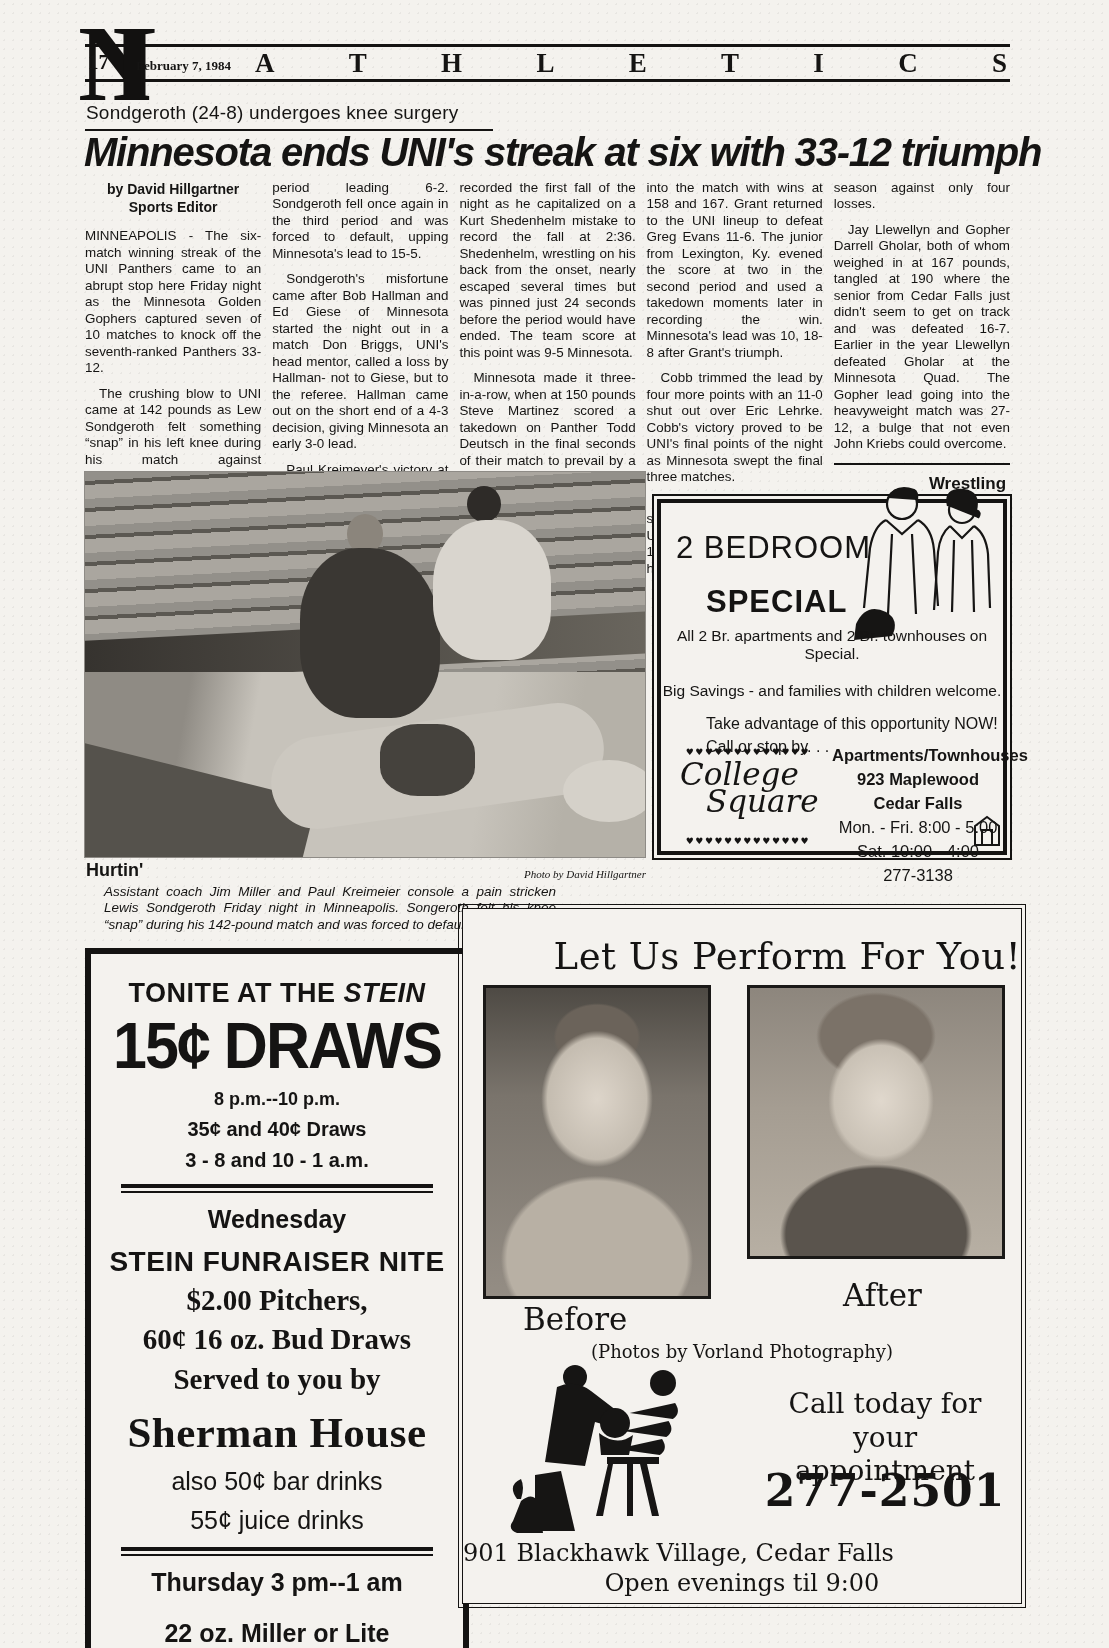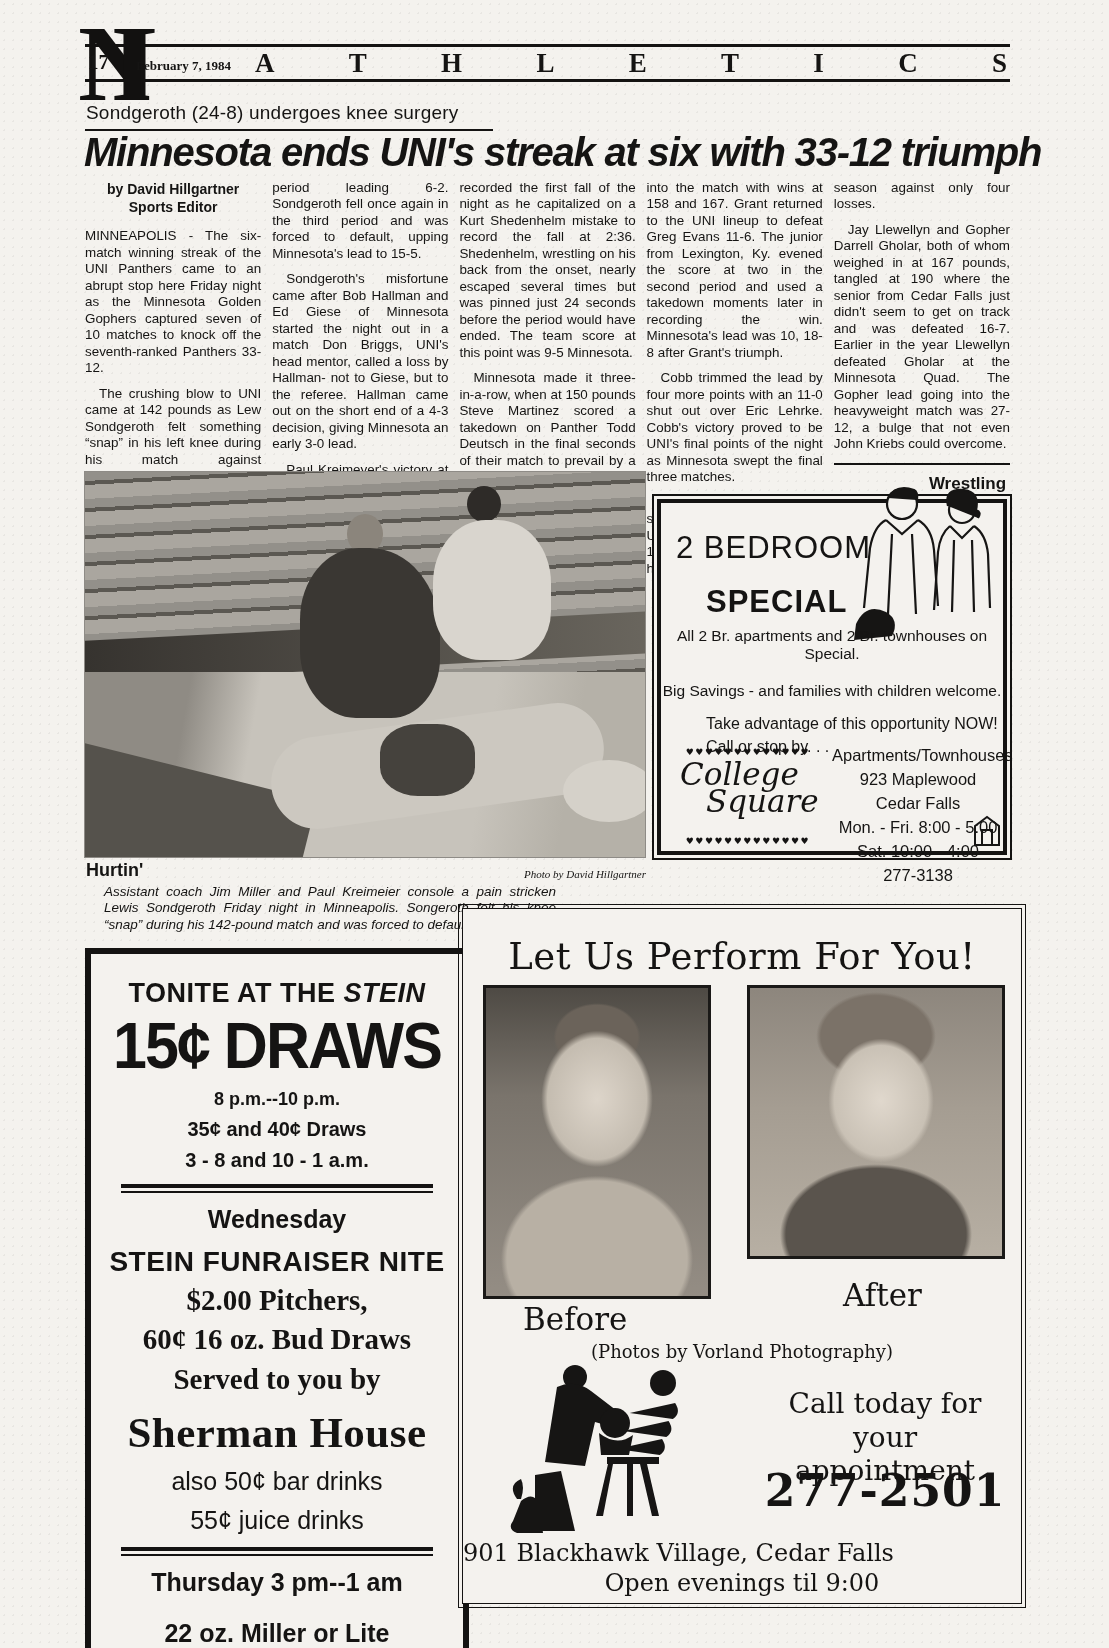--- a/index.html
+++ b/index.html
@@ -62,42 +62,42 @@
   .apt-l0{top:131px;} .apt-l1{top:159px;} .apt-l2{top:186px;}
   .apt-cta{position:absolute;left:52px;font-size:16px;}
   .apt-c0{top:219px;} .apt-c1{top:242px;}
   .cs-logo{position:absolute;left:18px;top:252px;width:152px;height:96px;text-align:center;
            font-family:"DejaVu Serif",serif;}
   .cs-hearts{font-size:9px;letter-spacing:1.5px;line-height:1;color:#141312;}
   .cs-hearts.bot{position:absolute;bottom:-2px;left:0;width:100%;}
   .cs-word1{font-size:31px;font-style:italic;line-height:1;margin-top:2px;text-align:left;padding-left:8px;}
   .cs-word2{font-size:31px;font-style:italic;line-height:1;text-align:left;padding-left:34px;margin-top:-4px;}
   .apt-contact{position:absolute;left:178px;top:248px;width:172px;text-align:center;font-size:16.5px;line-height:1.45;}
-  .apt-contact .bold{font-weight:normal;white-space:nowrap;}
+  .apt-contact .bold{font-weight:bold;white-space:nowrap;}
   .apt-bldg{position:absolute;right:8px;bottom:10px;width:30px;height:34px;}
   
   .stein-ad{position:absolute;left:85px;top:948px;width:372px;height:697px;border:6px solid #141312;
             background:#f4f2ee;text-align:center;font-weight:bold;}
   .stein-ad>div{line-height:1.15;}
   .st-tonite{margin-top:24px;font-size:27px;letter-spacing:.5px;}
   .st-draws{font-size:61px;letter-spacing:-2px;margin-top:2px;transform:scaleY(1.05);}
   .st-time{font-size:18px;margin-top:8px;}
   .st-sub{font-size:20px;margin-top:8px;}
   .st-div{width:84%;margin:12px auto 0;height:3px;border-top:4px solid #141312;border-bottom:2px solid #141312;}
   .st-day{font-size:25px;margin-top:12px;}
   .st-event{font-size:28px;margin-top:12px;letter-spacing:.5px;}
   .st-serif{font-family:"Liberation Serif",serif;font-size:29px;margin-top:6px;}
   .st-venue{font-family:"Liberation Serif",serif;font-size:43px;margin-top:12px;letter-spacing:.5px;}
   .st-extra{font-weight:normal;font-size:25px;margin-top:10px;}
   .st-extra:first-of-type{margin-top:18px;}
   
   .barbers-ad{position:absolute;left:462px;top:908px;width:558px;height:694px;border:1px solid #141312;
               outline:1px solid #141312;outline-offset:3px;background:#f4f2ee;
               font-family:"DejaVu Serif",serif;}
-  .bb-head{position:absolute;left:0;top:26px;width:100%;text-align:center;font-size:37px;letter-spacing:.5px;}
+  .bb-head{position:absolute;left:0;top:26px;width:100%;text-align:right;font-size:37px;letter-spacing:.5px;}
   .bb-photo{position:absolute;border:3px solid #1a1917;}
   .bb-before{left:20px;top:76px;width:222px;height:308px;
      background:radial-gradient(90px 110px at 50% 36%,#ddd5ca 0%,#c4bcb0 55%,rgba(0,0,0,0) 62%),
         radial-gradient(70px 55px at 50% 16%,#6b635a 0 58%,rgba(0,0,0,0) 62%),
         radial-gradient(150px 130px at 50% 88%,#b8b0a4 0 60%,rgba(0,0,0,0) 64%),
         linear-gradient(180deg,#4e4a44 0%,#7a746c 35%,#948d84 100%);}
   .bb-after{left:284px;top:76px;width:252px;height:268px;
      background:radial-gradient(85px 100px at 52% 42%,#e0d8cd 0%,#c9c1b5 55%,rgba(0,0,0,0) 62%),
         radial-gradient(95px 70px at 50% 18%,#7b7268 0 58%,rgba(0,0,0,0) 63%),
         radial-gradient(150px 110px at 50% 92%,#5a544d 0 60%,rgba(0,0,0,0) 64%),

